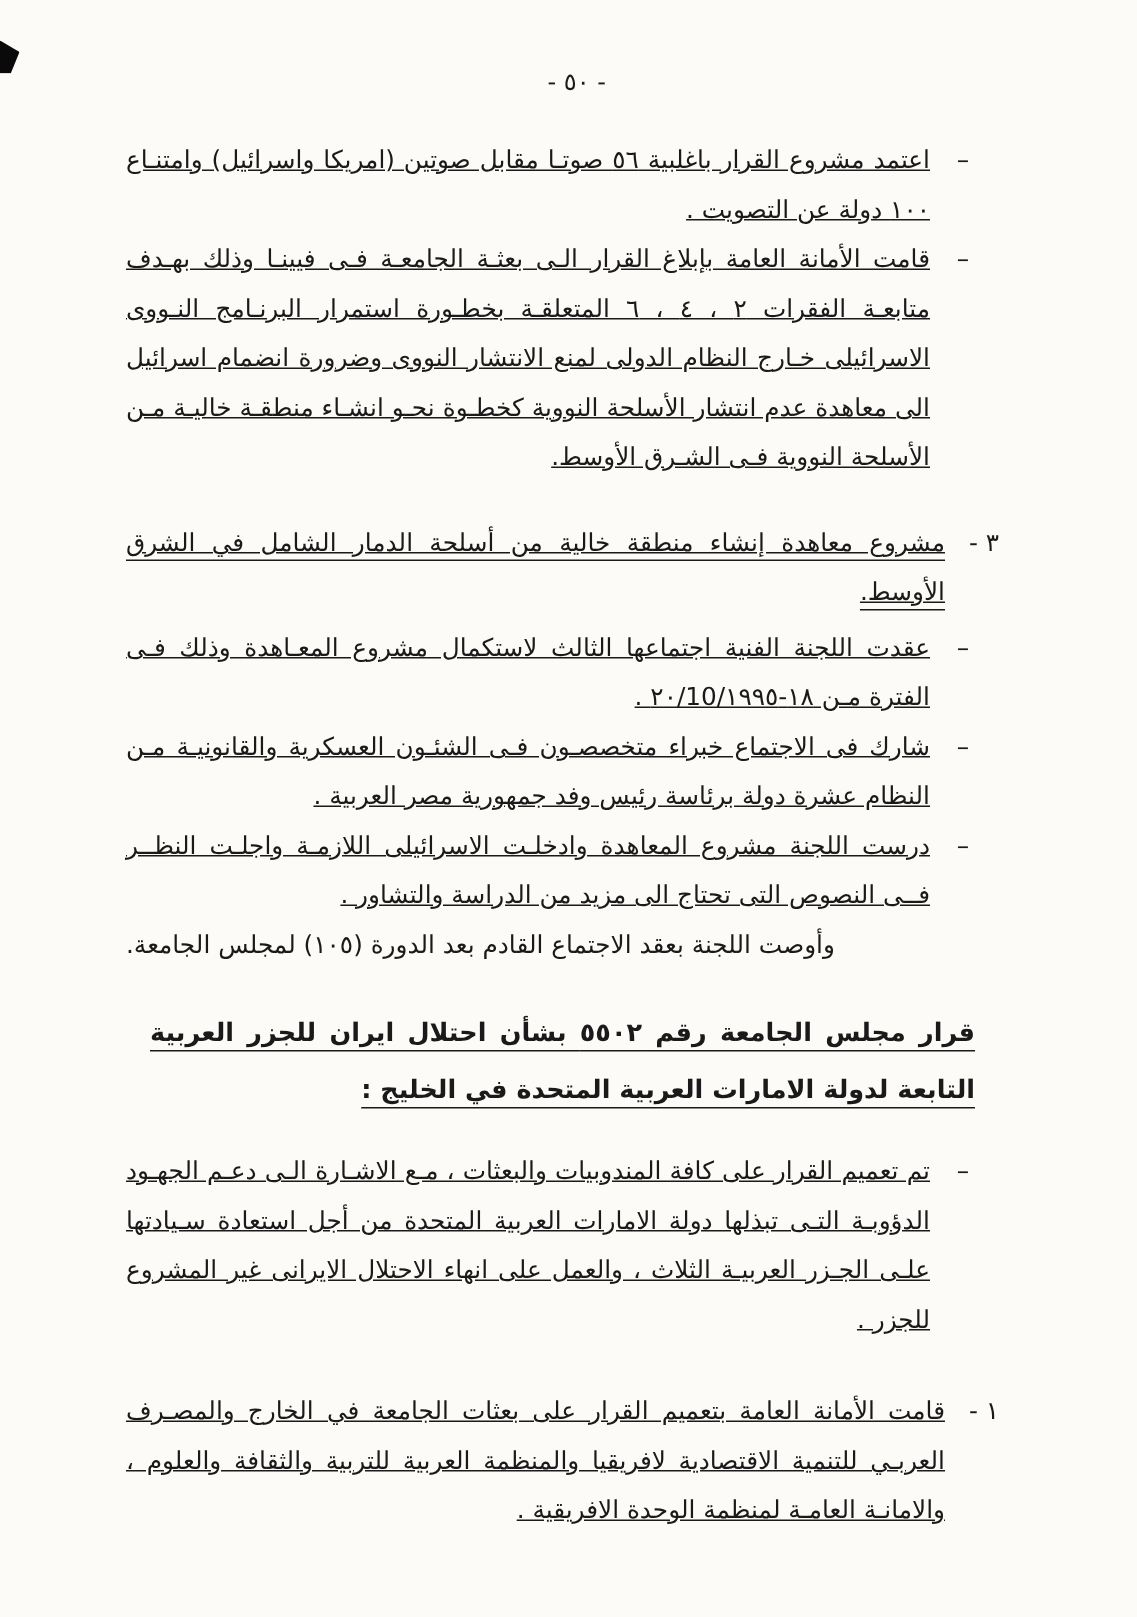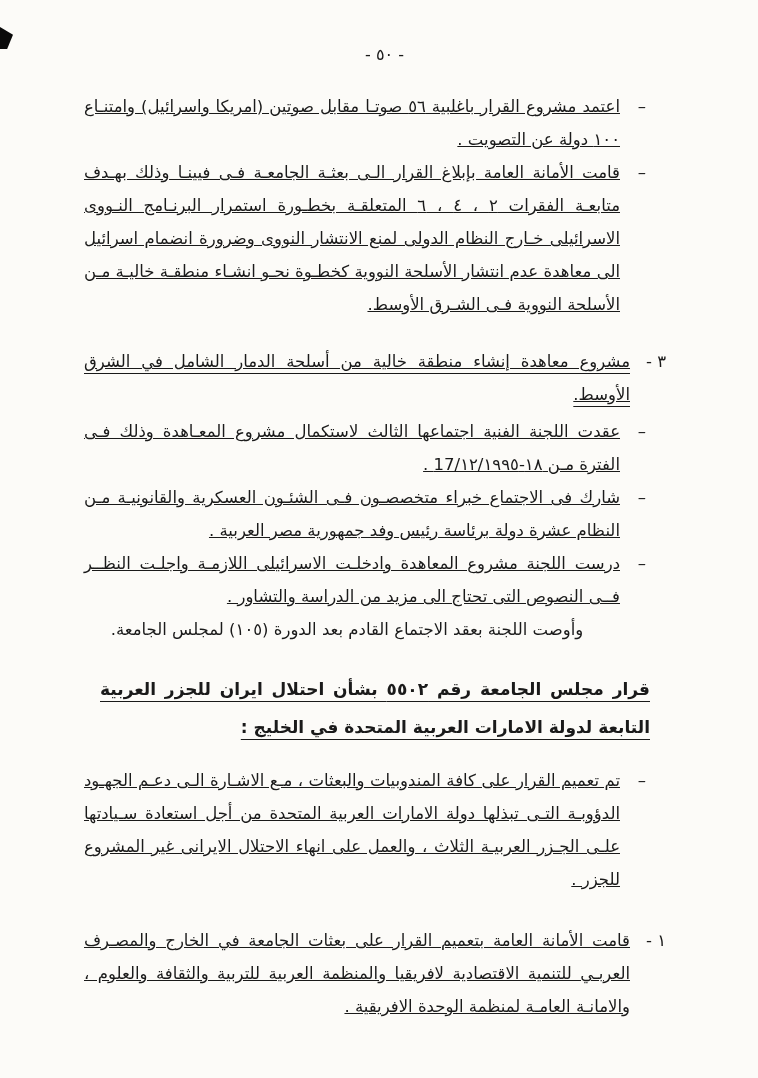--- a/index.html
+++ b/index.html
@@ -56,21 +56,21 @@
     flex: 1;
     margin: 0;
     text-align: justify;
     text-decoration: underline;
   }
   .item.dash {
     padding-right: 20px;
   }
   .plain-line {
     margin: 0 56px 0 0;
-    text-align: center;
+    text-align: left;
   }
   .res-heading {
     margin: 16px;
     font-size: 17px;
     font-weight: bold;
     line-height: 38px;
     text-align: justify;
   }
   .u {
     text-decoration: underline;
@@ -103,21 +103,21 @@
       <p class="text">قامت الأمانة العامة بإبلاغ القرار الـى بعثـة الجامعـة فـى فيينـا وذلك بهـدف متابعـة الفقرات ٢ ، ٤ ، ٦ المتعلقـة بخطـورة استمرار البرنـامج النـووى الاسرائيلى خـارج النظام الدولى لمنع الانتشار النووى وضرورة انضمام اسرائيل الى معاهدة عدم انتشار الأسلحة النووية كخطـوة نحـو انشـاء منطقـة خاليـة مـن الأسلحة النووية فـى الشـرق الأوسط.</p>
     </div>
 
     <div class="item num mt-md">
       <span class="marker">٣ -</span>
       <p class="text"><span class="u">مشروع معاهدة إنشاء منطقة خالية من أسلحة الدمار الشامل في الشرق الأوسط.</span></p>
     </div>
 
     <div class="item dash mt-xs">
       <span class="marker">–</span>
-      <p class="text">عقدت اللجنة الفنية اجتماعها الثالث لاستكمال مشروع المعـاهدة وذلك فـى الفترة مـن ١٨-17/١٢/١٩٩٥ .</p>
+      <p class="text">عقدت اللجنة الفنية اجتماعها الثالث لاستكمال مشروع المعـاهدة وذلك فـى الفترة مـن ١٨-٢٠/10/١٩٩٥ .</p>
     </div>
 
     <div class="item dash">
       <span class="marker">–</span>
       <p class="text">شارك فى الاجتماع خبراء متخصصـون فـى الشئـون العسكرية والقانونيـة مـن النظام عشرة دولة برئاسة رئيس وفد جمهورية مصر العربية .</p>
     </div>
 
     <div class="item dash">
       <span class="marker">–</span>
       <p class="text">درست اللجنة مشروع المعاهدة وادخلـت الاسرائيلى اللازمـة واجلـت النظــر فــى النصوص التى تحتاج الى مزيد من الدراسة والتشاور .</p>

